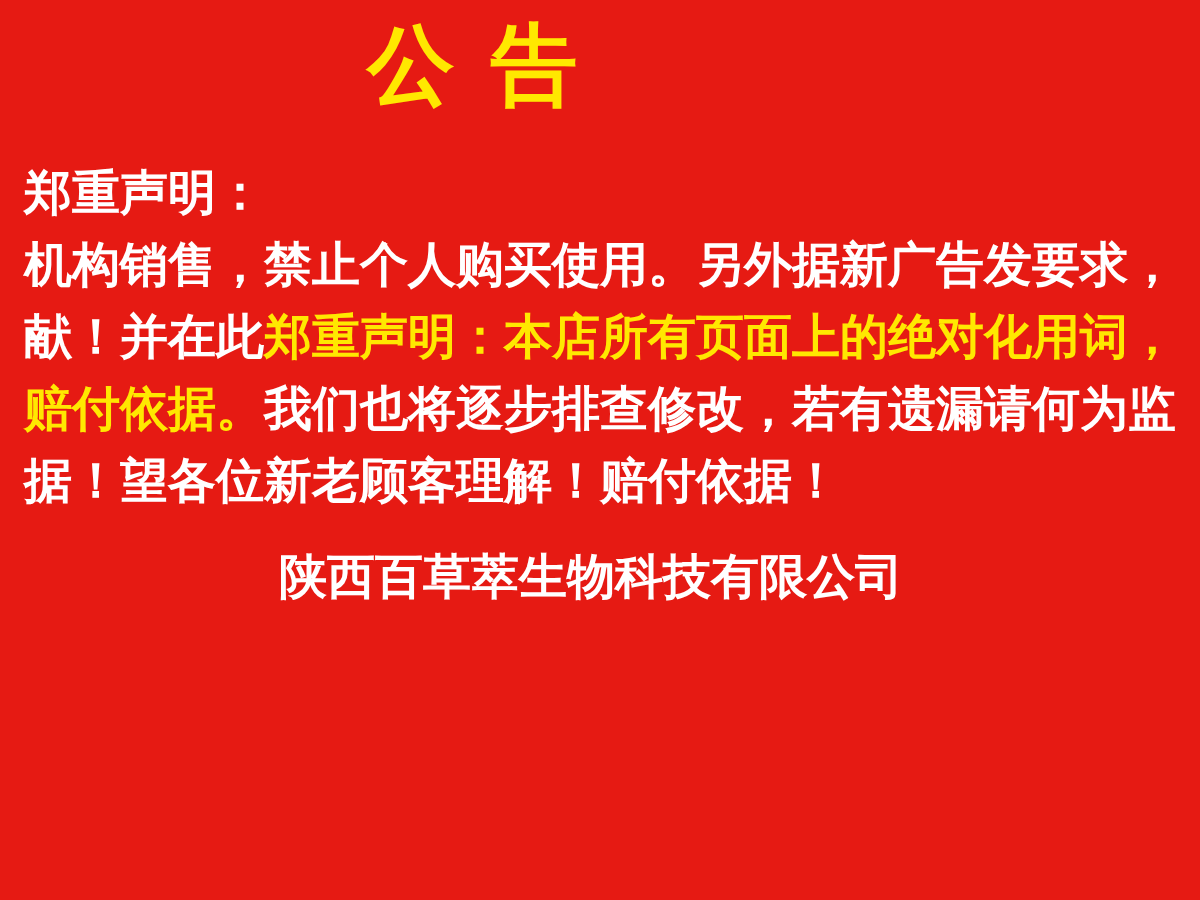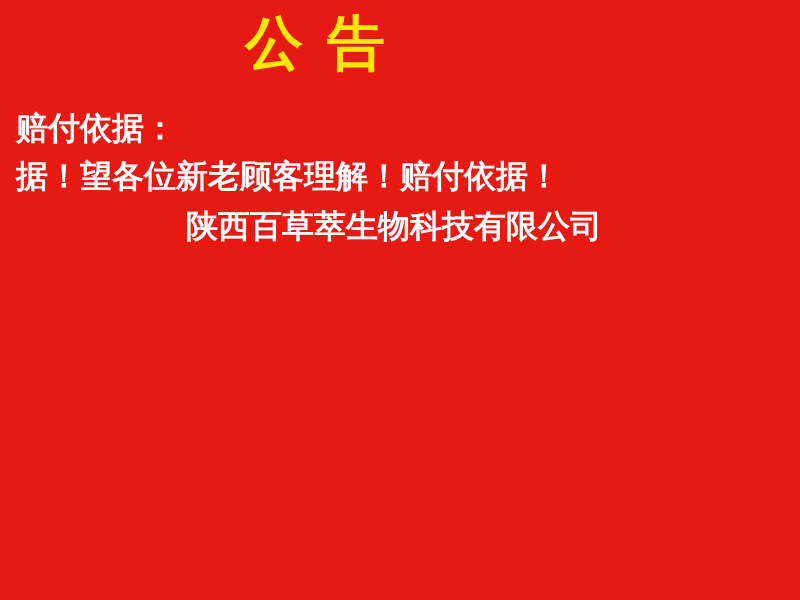--- a/index.html
+++ b/index.html
@@ -37,35 +37,38 @@
   .line {
     white-space: nowrap;
   }
   .line.indent {
     text-indent: 66px;
   }
   .hl {
     color: var(--hl, #ffe800);
   }
   .signature {
-    margin-top: 2px;
+    margin-top: 16px;
     padding-right: 16px;
     text-align: right;
     white-space: nowrap;
     color: var(--fg, #ffffff);
   }
 </style>
 </head>
 <body style="--bg: #e61a13; --fg: #ffffff; --hl: #ffe800;">
 
 <div class="poster">
   <div class="title">公 告</div>
 
   <div class="body-text">
-    <div class="line">赔付依据：</div>
+    <div class="line">郑重声明：</div>
 
     <div>
+        <div class="line"><span>机构销售，禁止个人购买使用。另外据新广告发要求，</span></div>
+        <div class="line"><span>献！并在此</span><span class="hl">郑重声明：本店所有页面上的绝对化用词，</span></div>
+        <div class="line"><span class="hl">赔付依据。</span><span>我们也将逐步排查修改，若有遗漏请何为监</span></div>
         <div class="line"><span>据！望各位新老顾客理解！赔付依据！</span></div>
       </div>
 
     <div class="signature">陕西百草萃生物科技有限公司</div>
   </div>
 </div>
 
 </body></html>

